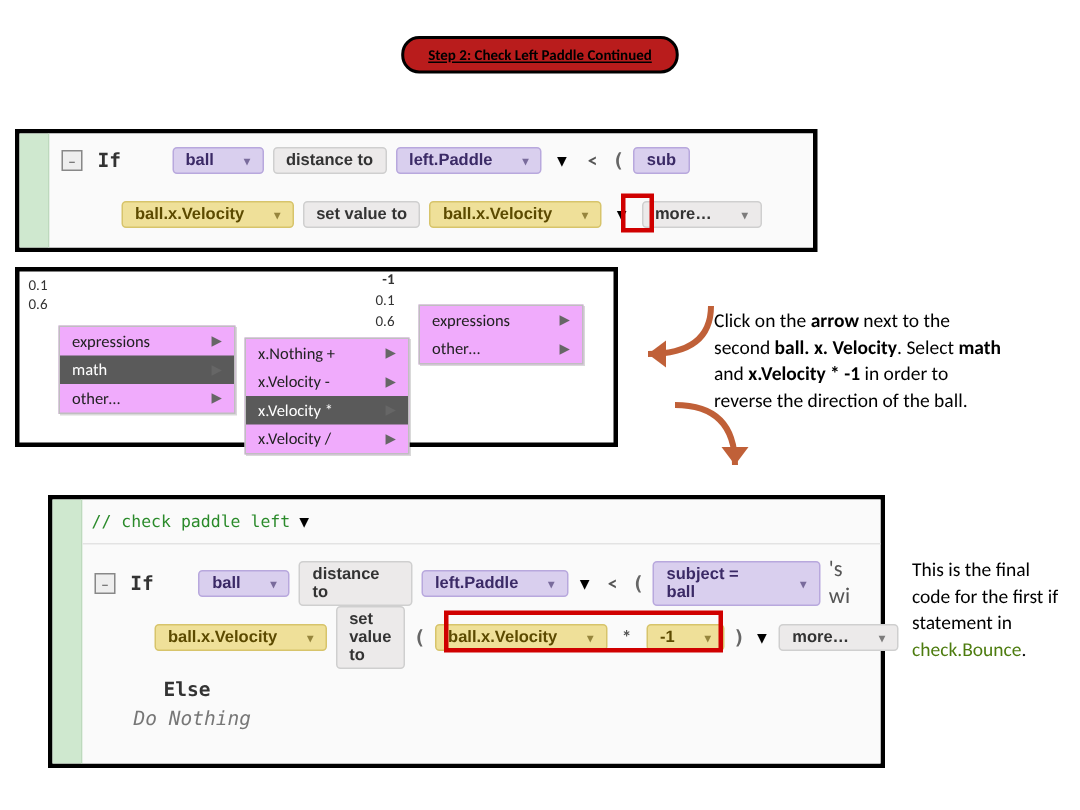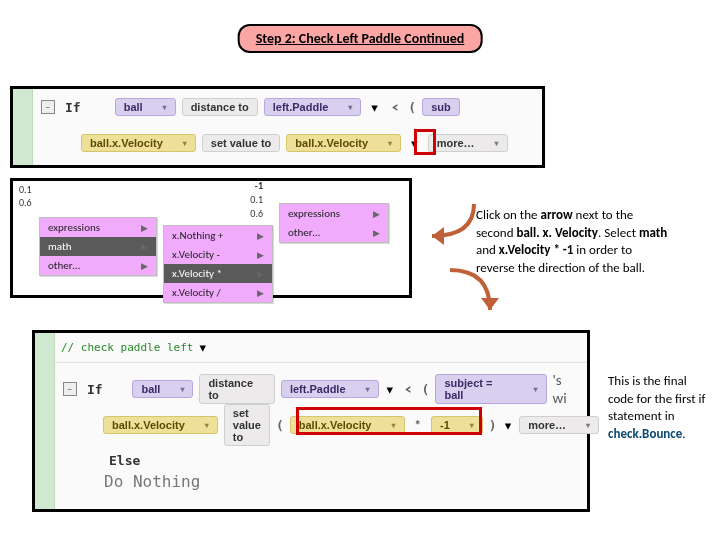--- a/index.html
+++ b/index.html
@@ -15,23 +15,23 @@
     overflow: hidden;
   }
   .title-badge {
     position: absolute;
     top: 24px;
     left: 50%;
     transform: translateX(-50%);
     border: 2px solid #000;
     border-radius: 12px;
     padding: 4px 16px;
-    background: #fca5a5;
+    background: #b91c1c;
     font-weight: bold;
-    font-size: 14px;
+    font-size: 10px;
   }
   .title-badge u { text-decoration: underline; }
 
   
   .panel {
     position: absolute;
     border: 3px solid #000;
     background: #fff;
   }
 
@@ -85,31 +85,31 @@
   .col2 .menu { margin-top:44px; }
   .col3 .menu { margin-top:18px; }
 
   
   #panel3 { left: 32px; top: 330px; width: 558px; height: 182px; }
   #panel3 .green-strip { position:absolute; left:0; top:0; bottom:0; width:20px; background:#cfe8cf; border-right:1px solid #bdd9bd; }
   #panel3 .content { position:absolute; left:20px; right:0; top:0; bottom:0; background:#fafafa; }
   .method-head { display:flex; align-items:center; gap:6px; padding:4px 6px; height:30px; border-bottom:1px solid #e3e3e3; }
   .method-head .cm { color:#2a8a2a; font-family: Consolas, monospace; font-size:11px; }
   .else-row { padding:4px 10px; font-family: Consolas, monospace; font-weight:bold; color:#333; }
-  .donothing { margin-left:49px; color:#777; font-family: Consolas, monospace; font-size:16px; }
+  .donothing { margin-left:34px; color:#777; font-style:italic; font-family: Consolas, monospace; font-size:13px; }
 
   
   .arrow-svg { position:absolute; overflow:visible; }
 
   
   .anno { position:absolute; font-size:13px; line-height:1.35; color:#000; }
   #anno1 { left: 476px; top: 206px; width: 196px; }
   #anno2 { left: 608px; top: 372px; width: 106px; }
   .anno b { font-weight:bold; }
-  .anno .kw { color:#0c4a6e; font-weight:bold; }
+  .anno .kw { color:#4d7c0f; font-weight:normal; }
 
 </style>
 </head>
 <body>
 
 <div class="title-badge">
   <u>Step 2: Check Left Paddle Continued</u>
 </div>
 
 <div id="panel1" class="panel">

